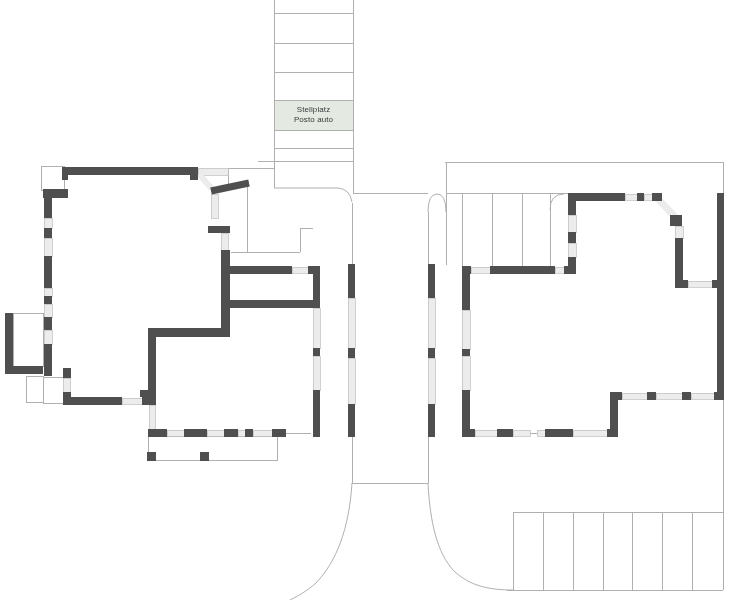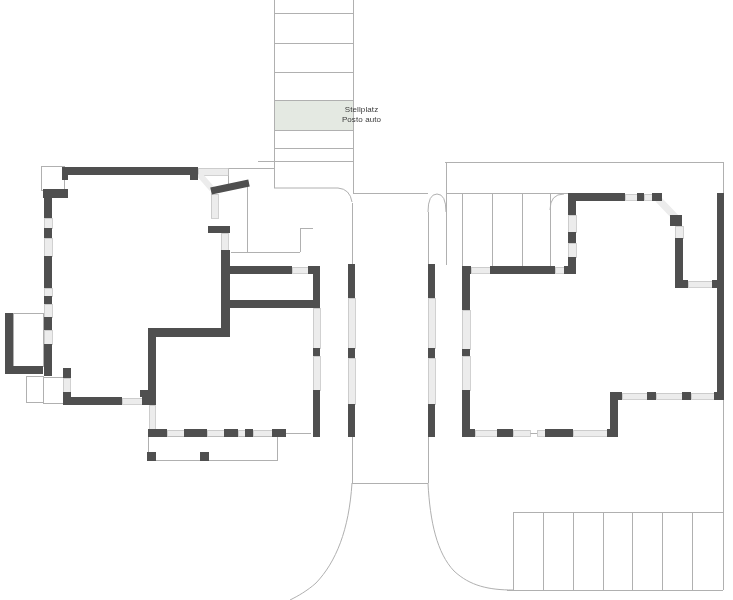--- a/index.html
+++ b/index.html
@@ -181,17 +181,17 @@
       <rect x="714" y="392" width="10" height="8" fill="#4f4f4f" shape-rendering="crispEdges"></rect>
       <rect x="610" y="398" width="8" height="39" fill="#4f4f4f" shape-rendering="crispEdges"></rect>
       <rect x="462" y="429" width="13" height="8" fill="#4f4f4f" shape-rendering="crispEdges"></rect>
       <rect x="497" y="429" width="16" height="8" fill="#4f4f4f" shape-rendering="crispEdges"></rect>
       <rect x="545" y="429" width="28" height="8" fill="#4f4f4f" shape-rendering="crispEdges"></rect>
       <rect x="607" y="429" width="11" height="8" fill="#4f4f4f" shape-rendering="crispEdges"></rect>
       <path d="M211,191 L249,183" fill="none" stroke="#4f4f4f" stroke-width="7"></path>
       <rect x="147" y="452" width="9" height="9" fill="#4f4f4f" shape-rendering="crispEdges"></rect>
       <rect x="200" y="452" width="9" height="9" fill="#4f4f4f" shape-rendering="crispEdges"></rect>
     </svg>
-  <div class="plan-label" id="stellplatz-label" style="left: 274px; top: 100px; width: 79px; height: 30px; color: rgb(58, 58, 58); margin-left: 48px;">
+  <div class="plan-label" id="stellplatz-label" style="left: 274px; top: 100px; width: 79px; height: 30px; color: rgb(58, 58, 58);">
     <span>Stellplatz</span>
     <span>Posto auto</span>
   </div>
 </div>
 
 </body></html>

